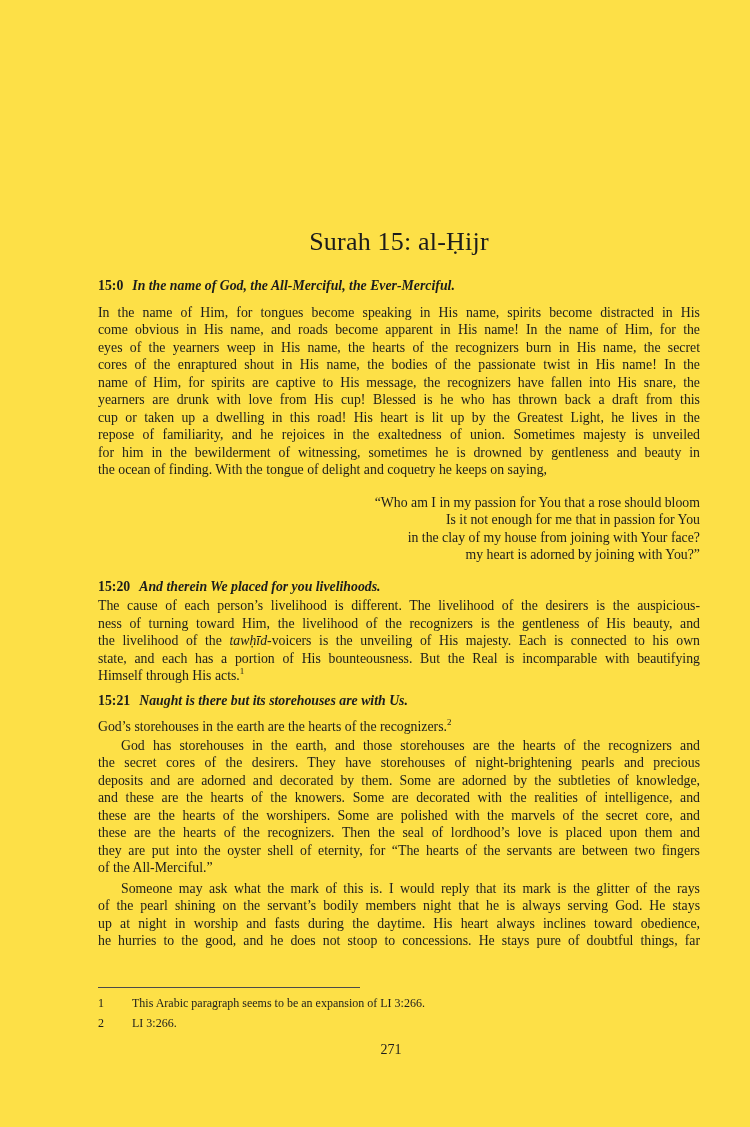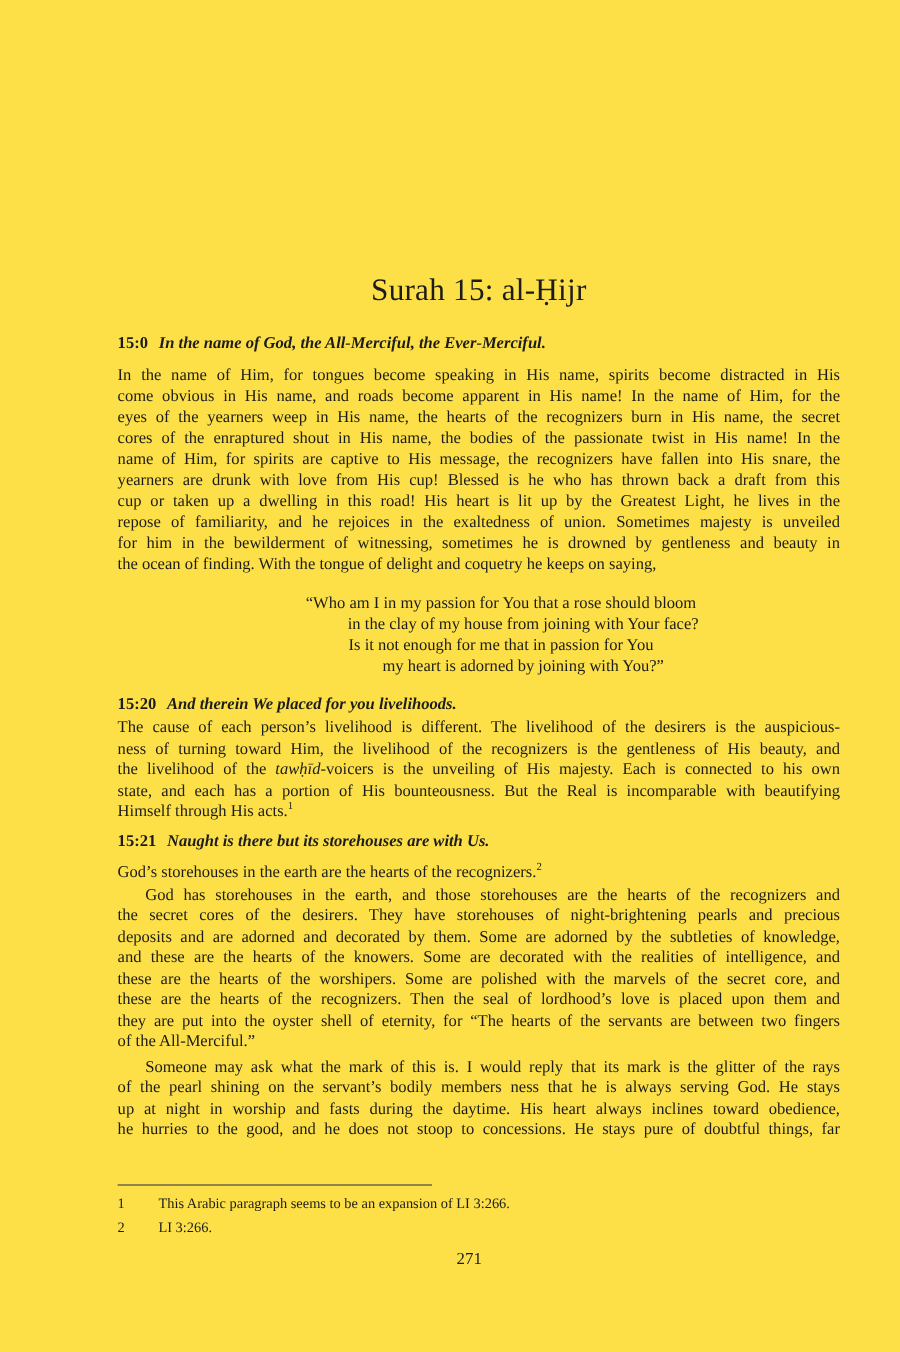--- a/index.html
+++ b/index.html
@@ -26,21 +26,21 @@
   .m-store { margin-top:1px; }
   .m-some  { margin-top:3px; }
   .para { font-size:13.8px; }
   .line { line-height:17.5px; min-height:17.5px; }
   .jlines .line { text-align:justify; text-align-last:justify; }
   .jlines .line.last { text-align-last:left; }
   .jlines.all-just .line.last { text-align-last:justify; }
   .indent-first .line.first { text-indent:23px; }
   .jl { text-align:justify; text-align-last:justify; }
   .poem { font-size:13.8px; }
-  .poem div.line { text-align:center; }
+  .poem div.line { text-align:right; }
   .poem div.line:nth-of-type(odd)  { margin-left:37px; }
   .poem div.line:nth-of-type(even) { margin-left:74px; }
   .ital { font-style:italic; }
   sup.fnref { font-size:9px; line-height:0; vertical-align:super; }
   .footnotes { position:absolute; left:98px; top:987px; width:602px; font-size:12px; }
   .fnrule { width:262px; height:0; border-top:1px solid #4a4a4a; margin:0 0 5px 0; }
   .fnrow { display:flex; line-height:20px; }
   .fnnum { width:34px; flex:0 0 34px; }
   .fntext { flex:1; }
   .pagenum {
@@ -70,22 +70,22 @@
         <div class="line">yearners are drunk with love from His cup! Blessed is he who has thrown back a draft from this</div>
         <div class="line">cup or taken up a dwelling in this road! His heart is lit up by the Greatest Light, he lives in the</div>
         <div class="line">repose of familiarity, and he rejoices in the exaltedness of union. Sometimes majesty is unveiled</div>
         <div class="line">for him in the bewilderment of witnessing, sometimes he is drowned by gentleness and beauty in</div>
         <div class="line last">the ocean of finding. With the tongue of delight and coquetry he keeps on saying,</div>
       </div>
 
     <div class="poem m-poem">
 
     <div class="line first">“Who am I in my passion for You that a rose should bloom</div>
+        <div class="line">Is it not enough for me that in passion for You</div>
         <div class="line">in the clay of my house from joining with Your face?</div>
-        <div class="line">Is it not enough for me that in passion for You</div>
         <div class="line last">my heart is adorned by joining with You?”</div>
       </div>
 
     <div class="vhead m-v20">
       <span class="vnum">15:20</span><span class="vtext">And therein We placed for you livelihoods.</span>
     </div>
 
     <div class="para m-p20">
       <div class="jlines all-just">
 
@@ -113,21 +113,21 @@
         <div class="line">and these are the hearts of the knowers. Some are decorated with the realities of intelligence, and</div>
         <div class="line">these are the hearts of the worshipers. Some are polished with the marvels of the secret core, and</div>
         <div class="line">these are the hearts of the recognizers. Then the seal of lordhood’s love is placed upon them and</div>
         <div class="line">they are put into the oyster shell of eternity, for “The hearts of the servants are between two fingers</div>
         <div class="line last">of the All-Merciful.”</div>
       </div>
 
     <div class="para jlines indent-first all-just m-some">
 
     <div class="line first">Someone may ask what the mark of this is. I would reply that its mark is the glitter of the rays</div>
-        <div class="line">of the pearl shining on the servant’s bodily members ness that he is always serving God. He stays</div>
+        <div class="line">of the pearl shining on the servant’s bodily members night that he is always serving God. He stays</div>
         <div class="line">up at night in worship and fasts during the daytime. His heart always inclines toward obedience,</div>
         <div class="line last">he hurries to the good, and he does not stoop to concessions. He stays pure of doubtful things, far</div>
       </div>
 
   </div>
 
   <div class="footnotes">
     <div class="fnrule"></div>
     <div class="fnrow">
       <span class="fnnum">1</span>

